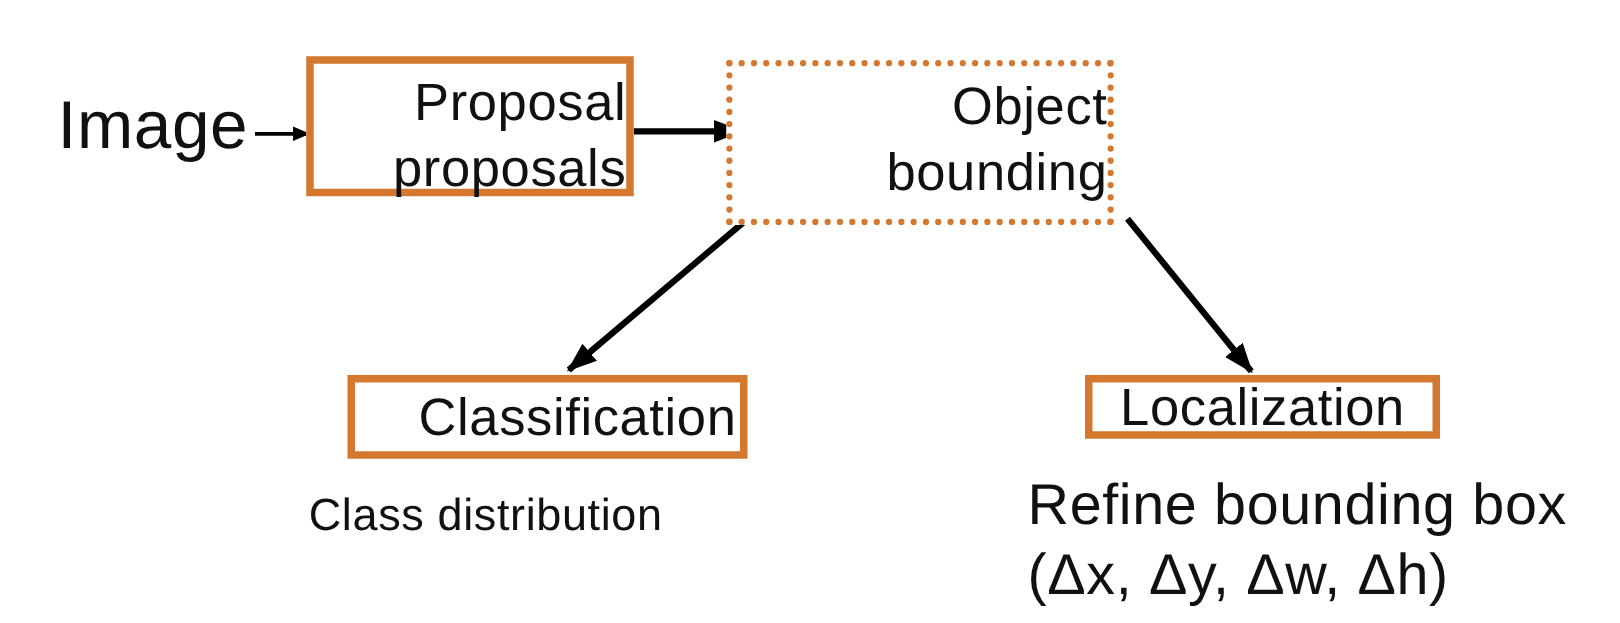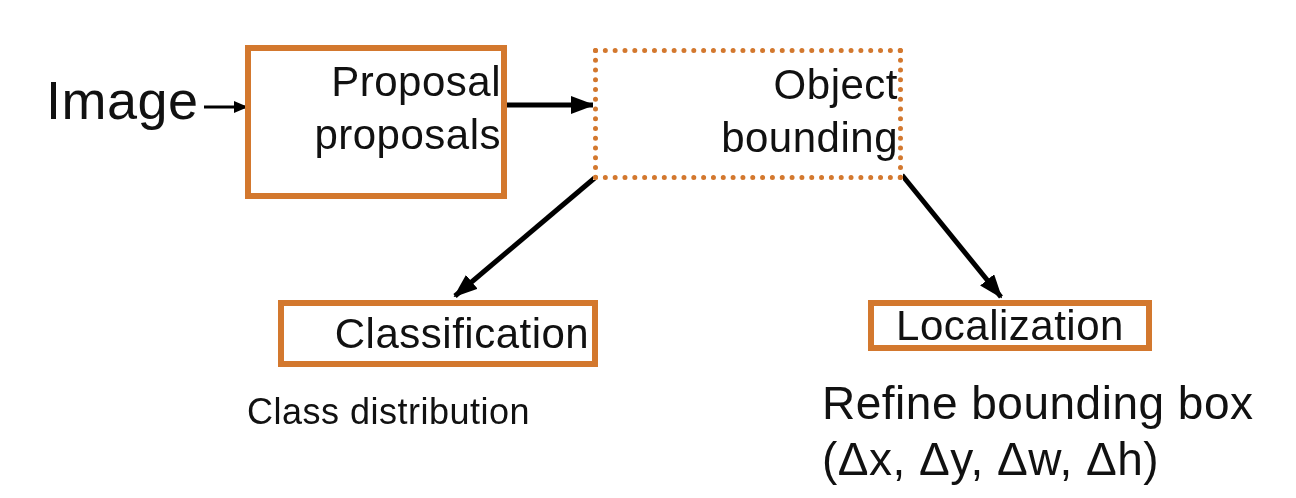--- a/index.html
+++ b/index.html
@@ -22,23 +22,23 @@
   .node{
     position:absolute;
     box-sizing:border-box;
     background:var(--bg);
     border:6px solid var(--accent);
     font-size:42px;
     line-height:53px;
     letter-spacing:0.5px;
     white-space:nowrap;
   }
-  .node-proposal{left:245px;top:45px;width:262px;height:154px;padding:4px 0 0 7px;}
+  .node-proposal{left:245px;top:45px;width:262px;height:112px;padding:4px 0 0 7px;}
   .node-object{
-    left:593px;top:48px;width:310px;height:132px;
+    left:581px;top:48px;width:310px;height:132px;
     border-width:5px;border-style:dotted;
     padding:5px 0 0 14px;
   }
   .node-classification{
     left:278px;top:300px;width:320px;height:67px;
     display:flex;align-items:center;justify-content:center;padding-left:48px;
   }
   .node-localization{
     left:868px;top:300px;width:284px;height:51px;
     display:flex;align-items:center;justify-content:center;

